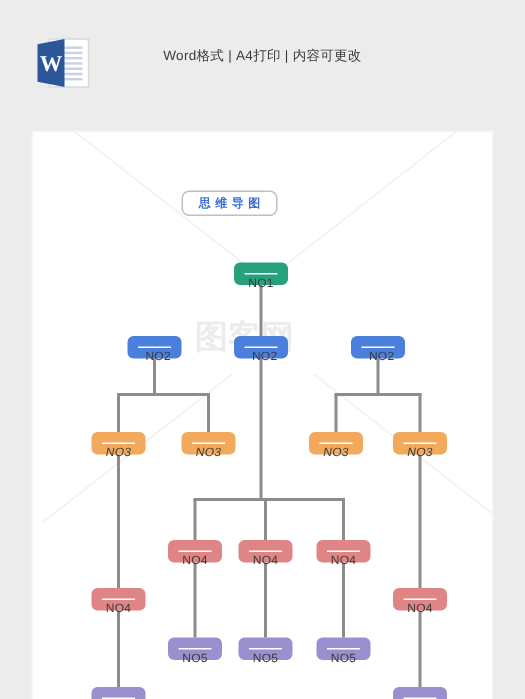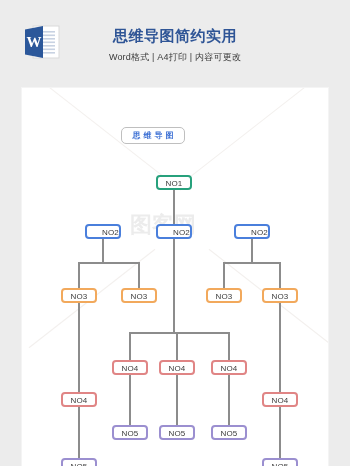--- a/index.html
+++ b/index.html
@@ -48,34 +48,34 @@
   }
   .wm-line{
     position:absolute;background:#f3f0ee;pointer-events:none;
   }
 
   
   .node{
     position:absolute;
     box-sizing:border-box;
     height:15px;
-    border:2px solid #000000;
+    border:7px solid #000000;
     border-radius:4px;
     background:#ffffff;
     color:#3b3b3b;
     font-size:8px;
     line-height:13px;
     text-align:center;
     letter-spacing:.2px;
     z-index:3;
     font-family:"Liberation Sans",sans-serif;
   }
   .n1{border-color:#27a17c;}
   .n2{border-color:#4a7fdc;text-align:right;}
-  .n3{border-color:#f2a95c;}
+  .n3{border-color:#f2a95c;font-style:italic;}
   .n4{border-color:#e08585;}
   .n5{border-color:#9b8fd0;}
 
   
   #mind-title{
     position:absolute;left:121px;top:127px;width:64px;height:17px;
     box-sizing:border-box;
     border:1px solid #bfbfbf;border-radius:5px;background:#fff;
     color:#3b6fd4;font-size:8px;font-weight:bold;line-height:15px;
     text-align:center;letter-spacing:3px;text-indent:3px;
@@ -104,21 +104,20 @@
         <rect x="19" y="25" width="16" height="1.6"></rect>
         <rect x="19" y="28.5" width="16" height="1.6"></rect>
         <rect x="19" y="32" width="16" height="1.6"></rect>
       </g>
       <path d="M5 9.5 L23 6 L23 38 L5 34.5 Z" fill="#2b579a"></path>
       <text x="14" y="27" font-family="Liberation Serif, serif" font-size="15" font-weight="bold" fill="#ffffff" text-anchor="middle">W</text>
     </svg>
   </div>
 
   <div id="header-text">
-    <div id="doc-title">思维导图简约实用</div>
     <div id="doc-sub">Word格式 | A4打印 | 内容可更改</div>
   </div>
 </div>
 
 <div id="page">
 
   <div class="wm" style="left:108px;top:122px;">图客网</div>
   <div class="wm-line" style="left:-20px;top:40px;width:200px;height:1px;transform:rotate(38deg);"></div>
   <div class="wm-line" style="left:130px;top:40px;width:200px;height:1px;transform:rotate(-38deg);"></div>
   <div class="wm-line" style="left:-10px;top:210px;width:160px;height:1px;transform:rotate(-38deg);"></div>

